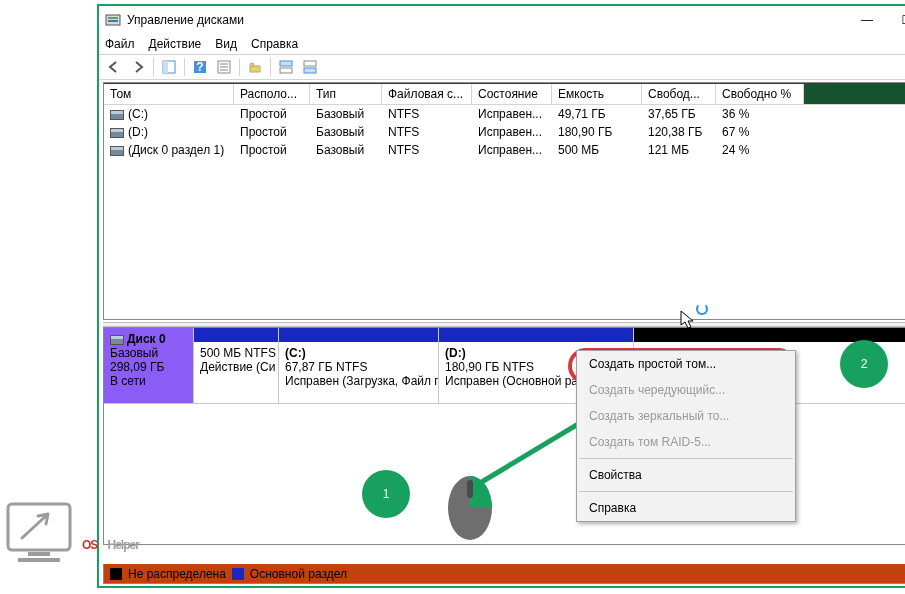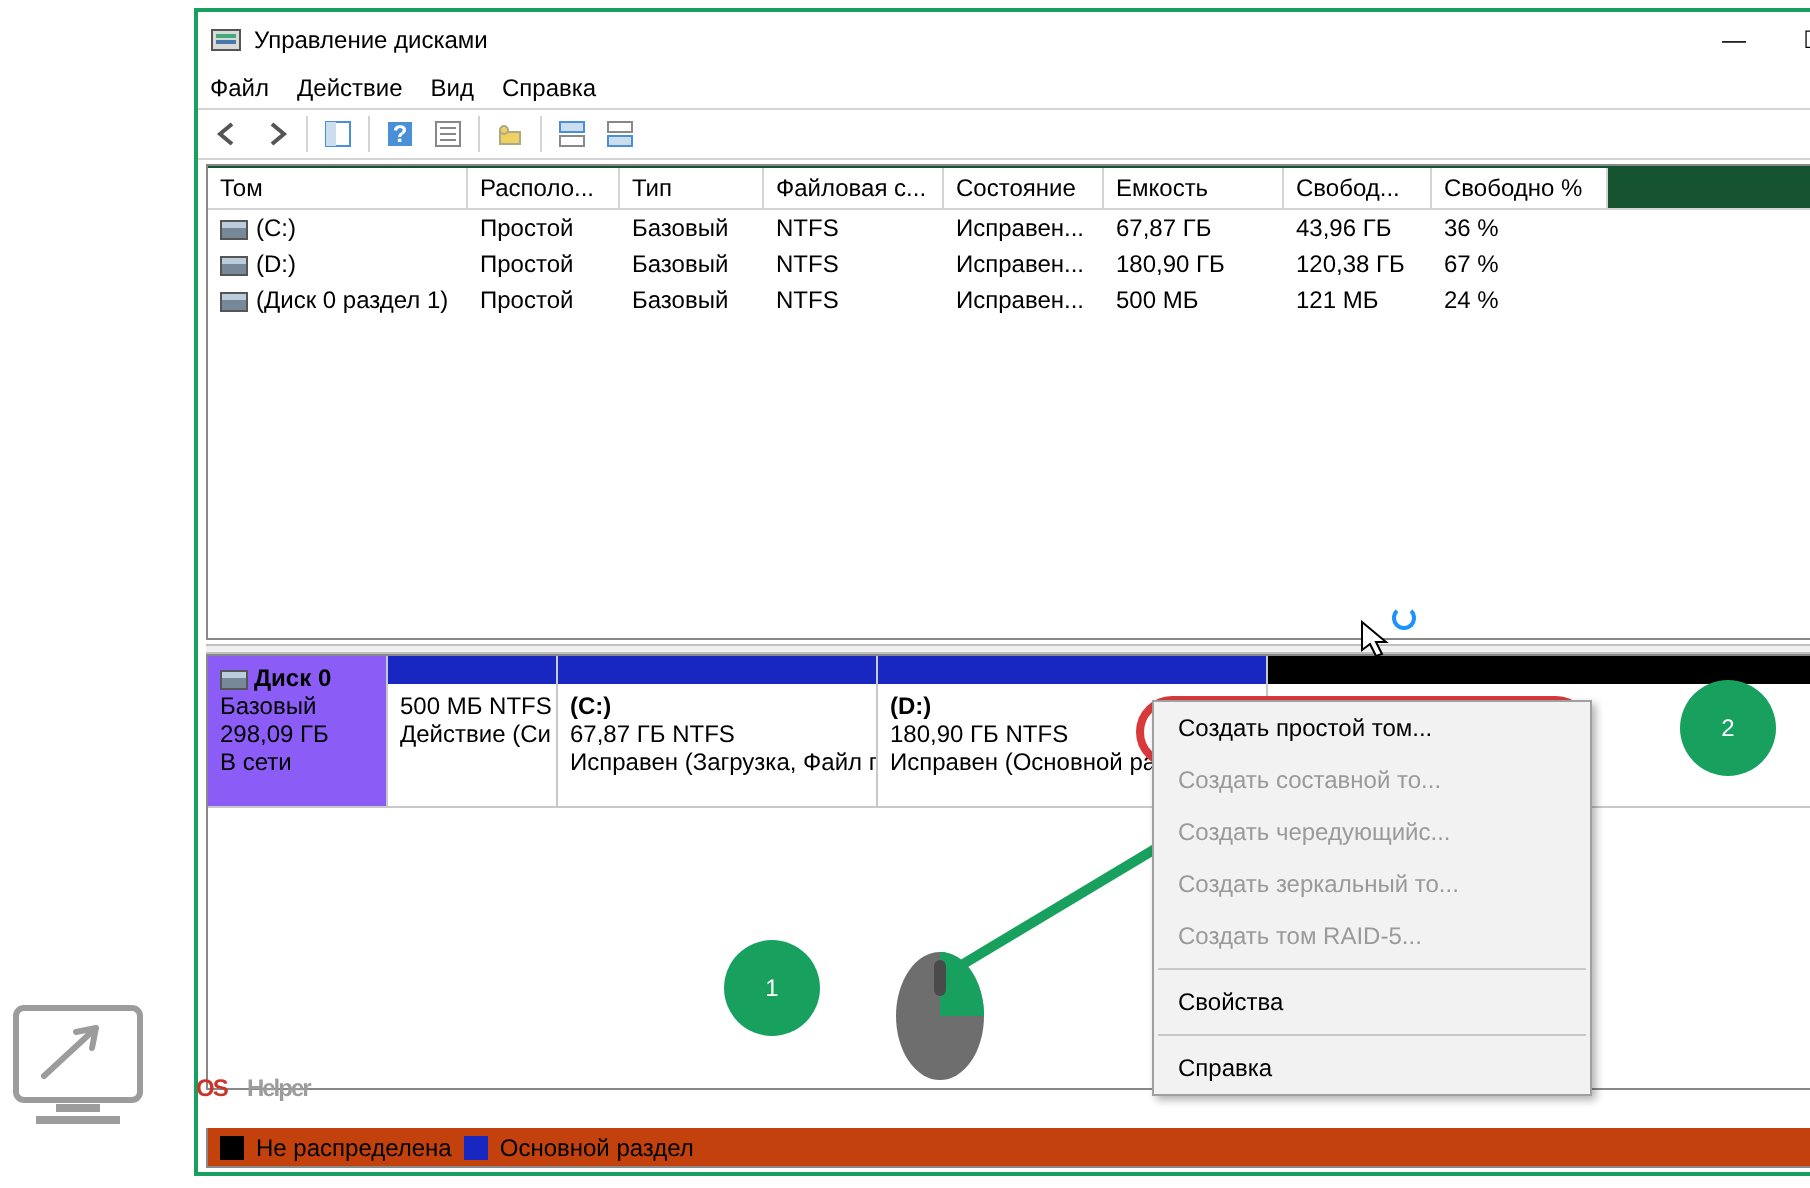--- a/index.html
+++ b/index.html
@@ -51,21 +51,21 @@
 .context-menu .mi.disabled { color: #9a9a9a; }
 .context-menu .msep { height: 1px; background: #c8c8c8; margin: 3px 2px; }
 
 .callout { position: absolute; border: 4px solid #d83a3b; border-radius: 18px; pointer-events: none; }
 .badge { position: absolute; width: 48px; height: 48px; border-radius: 50%; background: #18a05e; color: #fff; display: flex; align-items: center; justify-content: center; font-size: 28px; font-weight: 400; z-index: 70; }
 
 .arrow-svg { position: absolute; pointer-events: none; z-index: 40; }
 
 .mouse-icon { position: absolute; z-index: 45; }
 
-.os-helper { position: absolute; left: 4px; top: 494px; width: 340px; height: 82px; z-index: 20; display:flex; align-items:center; gap:20px;}
+.os-helper { position: absolute; left: 4px; top: 494px; width: 340px; height: 82px; z-index: 20; display:flex; align-items:center; gap:4px;}
 .os-helper .mon { width: 74px; height: 70px; position: relative; }
 .os-helper .txt { font-size: 40px; font-weight: 700; letter-spacing: -1px;}
 .os-helper .os { color: #c9352a; }
 .os-helper .helper { color: #9c9c9c; }
 
 .cursor { position: absolute; z-index: 60; }
 .busy-ring { position: absolute; width: 12px; height: 12px; border: 2px solid #1e90ff; border-top-color: transparent; border-radius: 50%; }
 </style>
 </head>
 <body>
@@ -165,22 +165,22 @@
       <div class="th c6">Свобод...</div>
       <div class="th c7">Свободно %</div>
     </div>
     <div class="tbody" id="tbody">
         <div class="tr">
           <div class="td c0"><span class="vol-icon"></span>(C:)</div>
           <div class="td c1">Простой</div>
           <div class="td c2">Базовый</div>
           <div class="td c3">NTFS</div>
           <div class="td c4">Исправен...</div>
-          <div class="td c5">67,87 ГБ</div>
-          <div class="td c6">43,96 ГБ</div>
+          <div class="td c5">49,71 ГБ</div>
+          <div class="td c6">37,65 ГБ</div>
           <div class="td c7">36 %</div>
         </div>
         <div class="tr">
           <div class="td c0"><span class="vol-icon"></span>(D:)</div>
           <div class="td c1">Простой</div>
           <div class="td c2">Базовый</div>
           <div class="td c3">NTFS</div>
           <div class="td c4">Исправен...</div>
           <div class="td c5">180,90 ГБ</div>
           <div class="td c6">120,38 ГБ</div>
@@ -238,21 +238,20 @@
     <span>Не распределена</span>
     <span class="sw" style="background:#1827c2"></span>
     <span>Основной раздел</span>
   </div>
 
 </div>
 
 <div class="context-menu">
   <div id="ctx-items">
       <div class="mi">Создать простой том...</div>
-      <div class="mi disabled">Создать составной то...</div>
       <div class="mi disabled">Создать чередующийс...</div>
       <div class="mi disabled">Создать зеркальный то...</div>
       <div class="mi disabled">Создать том RAID-5...</div>
     </div>
   <div class="msep"></div>
   <div class="mi">Свойства</div>
   <div class="msep"></div>
   <div class="mi">Справка</div>
 </div>
 

